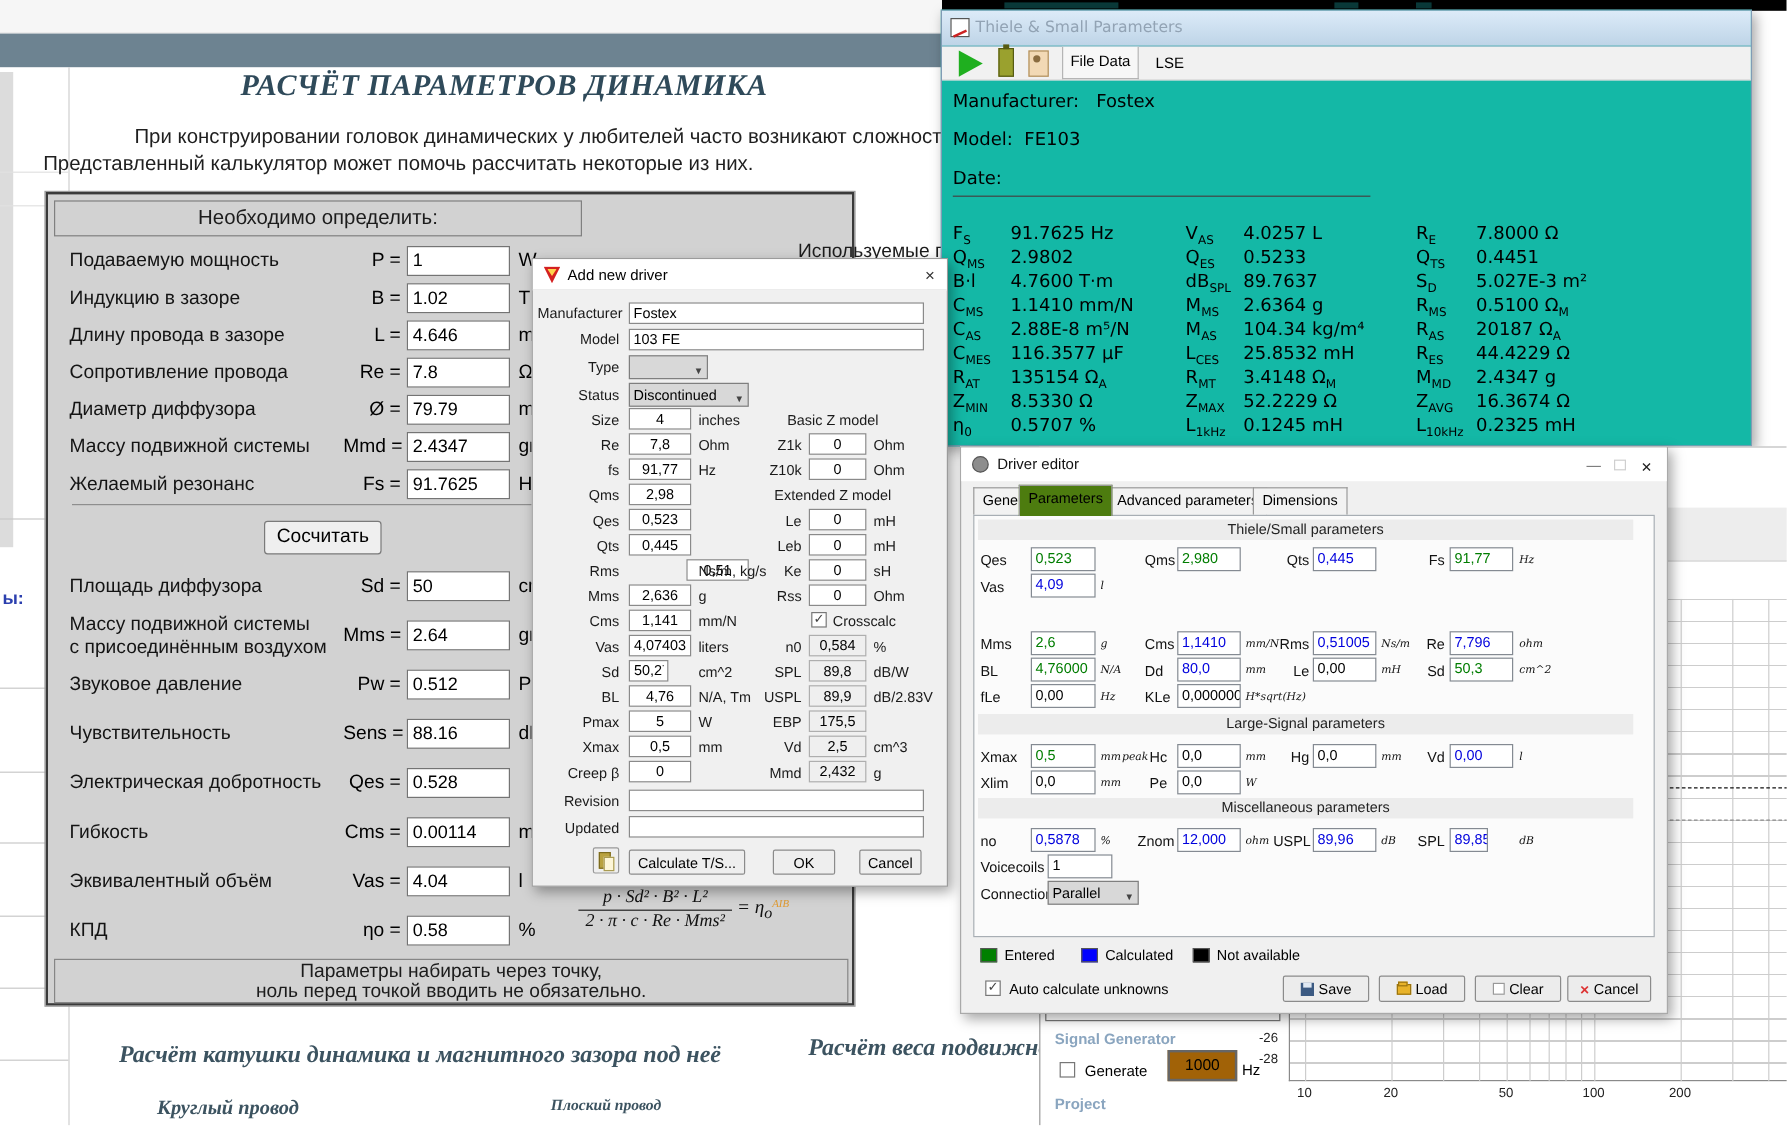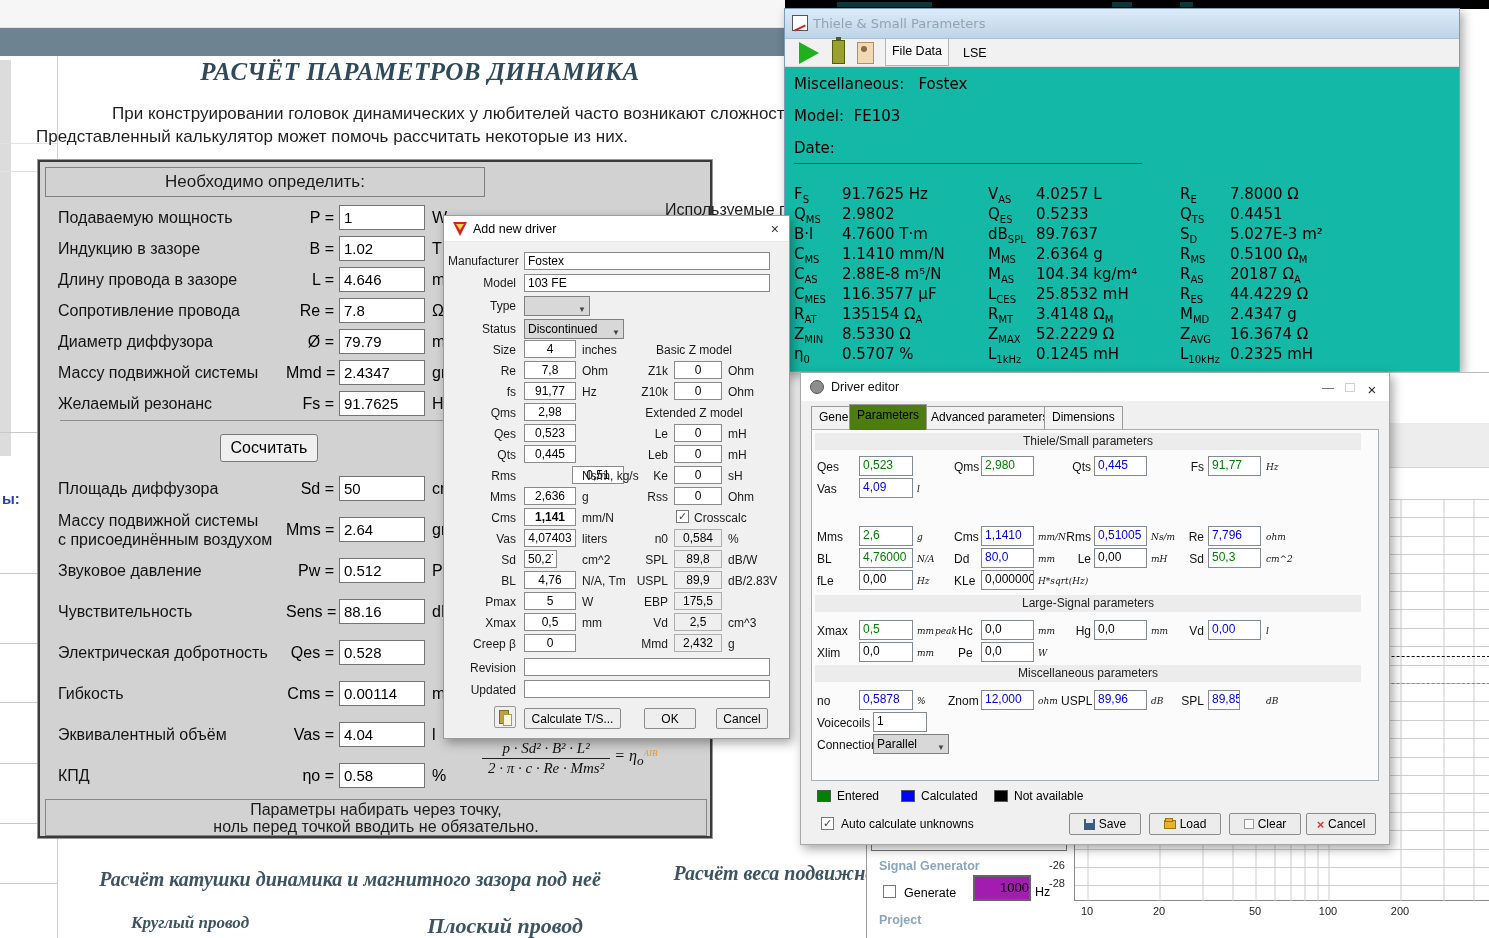--- a/index.html
+++ b/index.html
@@ -84,21 +84,21 @@
 .tsv{white-space:nowrap}
 
 #bgapp{left:866px;top:372px;width:623px;height:566px;background:#fff;border-left:1px solid #9a9a9a;border-top:1px solid #bbb}
 .grayband{position:absolute;left:1px;top:50px;width:622px;height:45px;background:#ededed;border-bottom:1px solid #d5d5d5}
 .plot{position:absolute;left:207px;top:126px;width:416px;height:402px;border-left:1px solid #8a8a8a;border-bottom:1px solid #8a8a8a;background:repeating-linear-gradient(to bottom,#cdcdcd 0,#cdcdcd 1px,transparent 1px,transparent 18.4px)}
 .dash1{position:absolute;left:0;top:157px;width:100%;border-top:1px dashed #111}
 .dash2{position:absolute;left:0;top:184px;width:100%;border-top:1px dashed #8a8a8a}
 .ytick{position:absolute;left:168px;width:30px;text-align:right;font-size:11px;color:#222}
 .xtick{position:absolute;top:532px;transform:translateX(-50%);font-size:11px;color:#222}
 .bluhead{position:absolute;font-size:12.5px;font-weight:bold;color:#8aa5bf}
-.genbox{position:absolute;left:106px;top:502px;width:58px;height:26px;border:2px solid #666;background:#a21caf;text-align:right;font-size:13px;line-height:22px}
+.genbox{position:absolute;left:106px;top:502px;width:58px;height:26px;border:2px solid #666;background:#a16207;text-align:center;font-size:13px;line-height:22px}
 
 #editor{left:800px;top:372px;width:590px;height:473px;border:1px solid #a9a9a9;background:#f0f0f0;font-size:12px}
 #editor .tbar{position:absolute;left:0;top:0;width:100%;height:28px;background:#fff}
 .edicon{position:absolute;left:9px;top:7px;width:14px;height:14px;border-radius:50%;background:#8d8d8d;border:1px solid #555}
 .edtitle{position:absolute;left:30px;top:7px;font-size:12.5px;color:#111}
 .wbtn{position:absolute;top:8px;font-size:12px;color:#666;text-align:center;width:18px}
 .maxbox{position:absolute;top:10px;width:10px;height:9px;border:1px solid #cfcfcf}
 .tab{position:absolute;top:33px;height:23px;background:#f2f2f2;border:1px solid #9a9a9a;border-bottom:none;text-align:center;font-size:12px;line-height:21px;padding:0 7px}
 .tab.act{top:31px;height:26px;background:#4d7c0f;z-index:2}
 .edframe{position:absolute;left:10px;top:56px;width:568px;height:352px;border:1px solid #a8aeb4;background:#fbfbfb}
@@ -276,35 +276,35 @@
 
     <div class="abs notebox">
       <div>Параметры набирать через точку,</div>
       <div>ноль перед точкой вводить не обязательно.</div>
     </div>
   </div>
 
   <div class="abs serifh" style="left:85px;top:868px;width:530px;text-align:center;font-size:20px">Расчёт катушки динамика и магнитного зазора под неё</div>
   <div class="abs serifh" style="left:655px;top:862px;width:250px;text-align:center;font-size:20px">Расчёт веса подвижной</div>
   <div class="abs serifh" style="left:100px;top:913px;width:180px;text-align:center;font-size:17px">Круглый провод</div>
-  <div class="abs serifh" style="left:415px;top:913px;width:180px;text-align:center;font-size:22px">Плоский провод</div>
+  <div class="abs serifh" style="left:415px;top:913px;width:180px;text-align:center;font-size:13px">Плоский провод</div>
 
   <div class="win" id="tswin">
     <div class="tbar">
       <span class="tsicon"></span>
       <span class="tstitle">Thiele &amp; Small Parameters</span>
     </div>
     <div class="tools"></div>
     <span class="play"></span>
     <span class="bat"></span>
     <span class="spk"></span>
     <span class="fdtab">File Data</span>
     <span class="lsetab">LSE</span>
 
-    <div class="tsmeta" style="left:9px;top:66px"><span>Miscellaneous:</span>&nbsp;&nbsp;&nbsp;<span>Fostex</span></div>
+    <div class="tsmeta" style="left:9px;top:66px"><span>Manufacturer:</span>&nbsp;&nbsp;&nbsp;<span>Fostex</span></div>
     <div class="tsmeta" style="left:9px;top:98px"><span>Model:</span>&nbsp;&nbsp;<span>FE103</span></div>
     <div class="tsmeta" style="left:9px;top:130px"><span>Date:</span></div>
     <div class="tshr"></div>
 
     <div class="tscol" style="left:9px">
       <div class="tsrow"><span class="tsl"><span>F</span><sub>S</sub></span><span class="tsv"><span>91.7625 Hz</span><sub></sub></span></div>
       <div class="tsrow"><span class="tsl"><span>Q</span><sub>MS</sub></span><span class="tsv"><span>2.9802</span><sub></sub></span></div>
       <div class="tsrow"><span class="tsl"><span>B·l</span><sub></sub></span><span class="tsv"><span>4.7600 T·m</span><sub></sub></span></div>
       <div class="tsrow"><span class="tsl"><span>C</span><sub>MS</sub></span><span class="tsv"><span>1.1410 mm/N</span><sub></sub></span></div>
       <div class="tsrow"><span class="tsl"><span>C</span><sub>AS</sub></span><span class="tsv"><span>2.88E-8 m⁵/N</span><sub></sub></span></div>
@@ -415,21 +415,21 @@
     <span class="dlab" style="left:4px;top:232px;width:68px">Qts</span>
       <input class="dinp ctr" style="left: 80px; top: 229px; width: 52px;" value="0,445">
       <span class="dunit" style="left:138px;top:232px"></span>
     <span class="dlab" style="left:4px;top:253px;width:68px">Rms</span>
       <input class="dinp ctr" style="left: 80px; top: 250px; width: 52px; margin-left: 48px;" value="0,51">
       <span class="dunit" style="left:138px;top:253px">Ns/m, kg/s</span>
     <span class="dlab" style="left:4px;top:274px;width:68px">Mms</span>
       <input class="dinp ctr" style="left: 80px; top: 271px; width: 52px;" value="2,636">
       <span class="dunit" style="left:138px;top:274px">g</span>
     <span class="dlab" style="left:4px;top:295px;width:68px">Cms</span>
-      <input class="dinp ctr" style="left: 80px; top: 292px; width: 52px; font-weight: bold;" value="1,141">
+      <input class="dinp ctr" style="left: 80px; top: 292px; width: 52px;" value="1,141">
       <span class="dunit" style="left:138px;top:295px">mm/N</span>
     <span class="dlab" style="left:4px;top:316px;width:68px">Vas</span>
       <input class="dinp ctr" style="left: 80px; top: 313px; width: 52px;" value="4,07403">
       <span class="dunit" style="left:138px;top:316px">liters</span>
     <span class="dlab" style="left:4px;top:337px;width:68px">Sd</span>
       <input class="dinp ctr" style="left: 80px; top: 334px; width: 33px;" value="50,27">
       <span class="dunit" style="left:138px;top:337px">cm^2</span>
     <span class="dlab" style="left:4px;top:358px;width:68px">BL</span>
       <input class="dinp ctr" style="left: 80px; top: 355px; width: 52px;" value="4,76">
       <span class="dunit" style="left:138px;top:358px">N/A, Tm</span>

